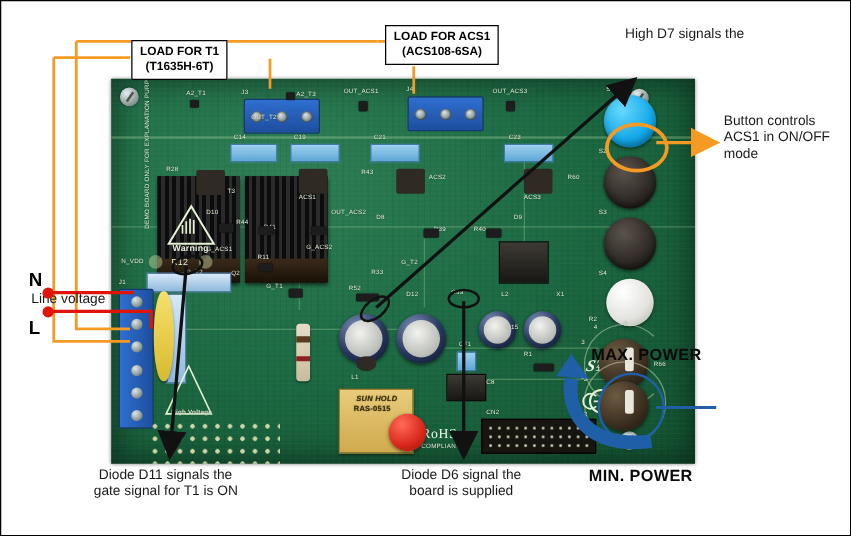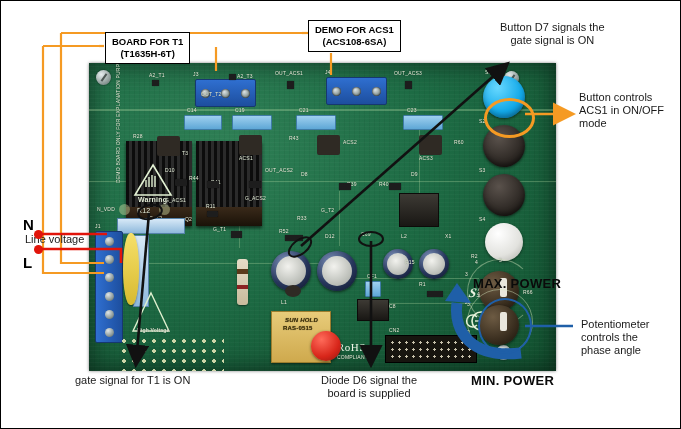--- a/index.html
+++ b/index.html
@@ -411,47 +411,42 @@
 
     <path d="M520,352 C470,358 452,330 456,302" stroke="#1F5FA8" stroke-width="11" fill="none" stroke-linecap="butt"></path>
     <polygon points="444,300 470,302 456,282" fill="#1F5FA8"></polygon>
   </svg>
 
   <div class="ring-orange" style="left:483px;top:97px;width:45px;height:34px;"></div>
 
   <div class="ring-blue" style="left:477px;top:297px;width:50px;height:52px;"></div>
 
   <div class="labelbox" style="left:104px;top:31px;">
-    <div>BOARD FOR T1</div>
+    <div>LOAD FOR T1</div>
     <div>(T1635H-6T)</div>
   </div>
 
   <div class="labelbox" style="left:307px;top:19px;">
-    <div>DEMO FOR ACS1</div>
+    <div>LOAD FOR ACS1</div>
     <div>(ACS108-6SA)</div>
   </div>
 
   <div class="labeltext" style="left:499px;top:20px;text-align:center;">
-    <div>Button D7 signals  the</div>
-    <div>gate signal is ON</div>
+    <div>High D7 signals  the</div>
   </div>
 
   <div class="labeltext" style="left:578px;top:90px;">
     <div>Button controls</div>
     <div>ACS1 in ON/OFF</div>
     <div>mode</div>
   </div>
 
-  <div class="labeltext" style="left:580px;top:317px;">
-    <div>Potentiometer</div>
-    <div>controls the</div>
-    <div>phase angle</div>
-  </div>
 
   <div class="labeltext" style="left:78px;top:373px;">
+    <div>Diode D11 signals  the</div>
     <div style="margin-left:-4px;">gate signal for T1 is ON</div>
   </div>
 
   <div class="labeltext" style="left:320px;top:373px;text-align:center;">
     <div>Diode D6 signal  the</div>
     <div>board is supplied</div>
   </div>
 
   <div class="labeltext" style="left:24px;top:192px;margin-top:40px;">Line voltage</div>
   <div class="nl" style="left:22px;top:215px;">N</div>

